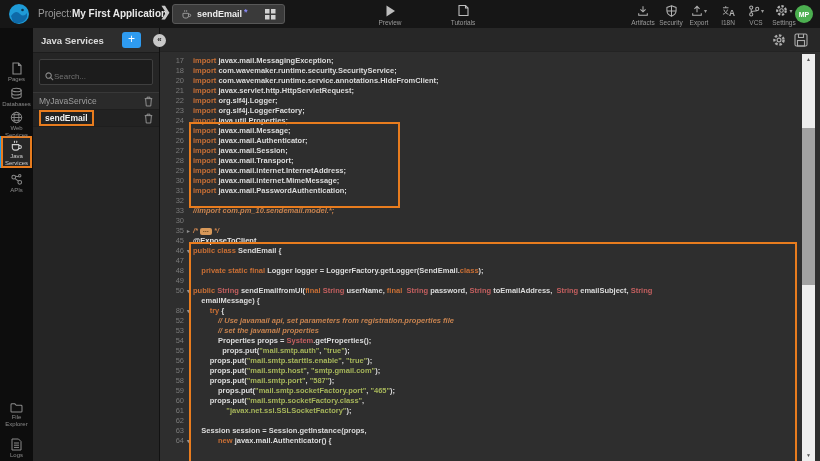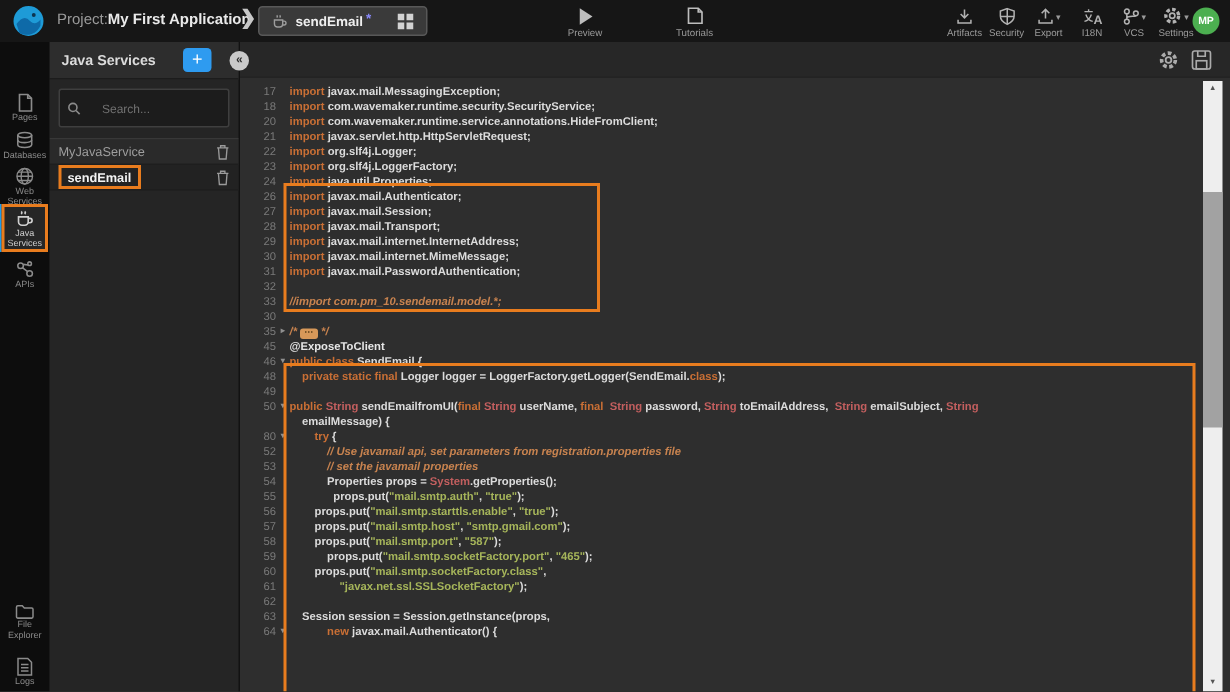--- a/index.html
+++ b/index.html
@@ -41,21 +41,21 @@
            border-right:1px solid #121212; z-index:9; }
   .panel-head { position:relative; height:25px; background:#2d2d2d; display:flex; align-items:center;
                 padding-left:8px; border-bottom:1px solid #1c1c1c; }
   .panel-title { font-size:9.5px; font-weight:bold; color:#dcdcdc; }
   .add-btn { position:absolute; right:18px; top:4px; width:19px; height:16px; background:#2e9bf0;
              border-radius:3px; color:#fff; font-size:12px; line-height:14px; text-align:center; cursor:pointer; }
   .collapse-btn { position:absolute; right:-7px; top:6px; width:13px; height:13px; border-radius:50%;
                   background:#c9c9c9; color:#2b2b2b; font-size:8px; line-height:12px; text-align:center;
                   font-weight:bold; z-index:30; cursor:pointer; }
   .search-wrap { margin:6px 6px 7px 6px; height:17px; background:#1c1c1c; border:1px solid #3f3f3f;
-                 border-radius:2px; display:flex; align-items:center; padding:12px 5px; gap:14px; }
+                 border-radius:2px; display:flex; align-items:flex-start; padding:12px 5px; gap:0; }
   .search-wrap input { background:transparent; border:0; outline:0; color:#8a8a8a; font-size:8px;
                        width:90px; font-family:"Liberation Sans", sans-serif; }
   .search-wrap input::placeholder { color:#717171; }
   .svc-list { border-top:1px solid #383838;text-align:right; }
   .svc-row { height:17px; display:flex; align-items:center; padding:0 6px; font-size:8.5px;
              color:#9e9e9e; border-bottom:1px solid #1e1e1e; background:#2a2a2a; cursor:pointer; }
   .svc-row.selected { background:#222222; }
   .svc-row.selected .svc-name { border:2px solid #e87c1e; padding:1px 4px; color:#f2f2f2; font-weight:bold; }
   .svc-trash { margin-left:auto; display:flex; }
 
@@ -357,32 +357,34 @@
     </div>
     <div class="code">
       <div>
           <div class="cl"><span class="ln">17</span><span class="fd"></span><span class="ct"><span class="sg-k">import</span><span class="sg-d"> javax.mail.MessagingException;</span></span></div>
           <div class="cl"><span class="ln">18</span><span class="fd"></span><span class="ct"><span class="sg-k">import</span><span class="sg-d"> com.wavemaker.runtime.security.SecurityService;</span></span></div>
           <div class="cl"><span class="ln">20</span><span class="fd"></span><span class="ct"><span class="sg-k">import</span><span class="sg-d"> com.wavemaker.runtime.service.annotations.HideFromClient;</span></span></div>
           <div class="cl"><span class="ln">21</span><span class="fd"></span><span class="ct"><span class="sg-k">import</span><span class="sg-d"> javax.servlet.http.HttpServletRequest;</span></span></div>
           <div class="cl"><span class="ln">22</span><span class="fd"></span><span class="ct"><span class="sg-k">import</span><span class="sg-d"> org.slf4j.Logger;</span></span></div>
           <div class="cl"><span class="ln">23</span><span class="fd"></span><span class="ct"><span class="sg-k">import</span><span class="sg-d"> org.slf4j.LoggerFactory;</span></span></div>
           <div class="cl"><span class="ln">24</span><span class="fd"></span><span class="ct"><span class="sg-k">import</span><span class="sg-d"> java.util.Properties;</span></span></div>
+          <div class="cl"><span class="ln">25</span><span class="fd"></span><span class="ct"><span class="sg-k">import</span><span class="sg-d"> javax.mail.Message;</span></span></div>
           <div class="cl"><span class="ln">26</span><span class="fd"></span><span class="ct"><span class="sg-k">import</span><span class="sg-d"> javax.mail.Authenticator;</span></span></div>
           <div class="cl"><span class="ln">27</span><span class="fd"></span><span class="ct"><span class="sg-k">import</span><span class="sg-d"> javax.mail.Session;</span></span></div>
           <div class="cl"><span class="ln">28</span><span class="fd"></span><span class="ct"><span class="sg-k">import</span><span class="sg-d"> javax.mail.Transport;</span></span></div>
           <div class="cl"><span class="ln">29</span><span class="fd"></span><span class="ct"><span class="sg-k">import</span><span class="sg-d"> javax.mail.internet.InternetAddress;</span></span></div>
           <div class="cl"><span class="ln">30</span><span class="fd"></span><span class="ct"><span class="sg-k">import</span><span class="sg-d"> javax.mail.internet.MimeMessage;</span></span></div>
           <div class="cl"><span class="ln">31</span><span class="fd"></span><span class="ct"><span class="sg-k">import</span><span class="sg-d"> javax.mail.PasswordAuthentication;</span></span></div>
           <div class="cl"><span class="ln">32</span><span class="fd"></span><span class="ct"></span></div>
           <div class="cl"><span class="ln">33</span><span class="fd"></span><span class="ct"><span class="sg-c">//import com.pm_10.sendemail.model.*;</span></span></div>
           <div class="cl"><span class="ln">30</span><span class="fd"></span><span class="ct"></span></div>
           <div class="cl"><span class="ln">35</span><span class="fd">▸</span><span class="ct"><span class="sg-c">/*</span><span class="sg-p">···</span><span class="sg-c">*/</span></span></div>
           <div class="cl"><span class="ln">45</span><span class="fd"></span><span class="ct"><span class="sg-a">@ExposeToClient</span></span></div>
           <div class="cl"><span class="ln">46</span><span class="fd">▾</span><span class="ct"><span class="sg-k">public class</span><span class="sg-d"> SendEmail {</span></span></div>
+          <div class="cl"><span class="ln">47</span><span class="fd"></span><span class="ct"></span></div>
           <div class="cl"><span class="ln">48</span><span class="fd"></span><span class="ct"><span class="sg-d">    </span><span class="sg-k">private static final</span><span class="sg-d"> Logger logger = LoggerFactory.getLogger(SendEmail.</span><span class="sg-k">class</span><span class="sg-d">);</span></span></div>
           <div class="cl"><span class="ln">49</span><span class="fd"></span><span class="ct"></span></div>
           <div class="cl"><span class="ln">50</span><span class="fd">▾</span><span class="ct"><span class="sg-k">public</span><span class="sg-d"> </span><span class="sg-t">String</span><span class="sg-d"> sendEmailfromUI(</span><span class="sg-k">final</span><span class="sg-d"> </span><span class="sg-t">String</span><span class="sg-d"> userName, </span><span class="sg-k">final</span><span class="sg-d">  </span><span class="sg-t">String</span><span class="sg-d"> password, </span><span class="sg-t">String</span><span class="sg-d"> toEmailAddress,  </span><span class="sg-t">String</span><span class="sg-d"> emailSubject, </span><span class="sg-t">String</span></span></div>
           <div class="cl"><span class="ln"></span><span class="fd"></span><span class="ct"><span class="sg-d">    emailMessage) {</span></span></div>
           <div class="cl"><span class="ln">80</span><span class="fd">▾</span><span class="ct"><span class="sg-d">        </span><span class="sg-k">try</span><span class="sg-d"> {</span></span></div>
           <div class="cl"><span class="ln">52</span><span class="fd"></span><span class="ct"><span class="sg-c">            // Use javamail api, set parameters from registration.properties file</span></span></div>
           <div class="cl"><span class="ln">53</span><span class="fd"></span><span class="ct"><span class="sg-c">            // set the javamail properties</span></span></div>
           <div class="cl"><span class="ln">54</span><span class="fd"></span><span class="ct"><span class="sg-d">            Properties props = </span><span class="sg-t">System</span><span class="sg-d">.getProperties();</span></span></div>
           <div class="cl"><span class="ln">55</span><span class="fd"></span><span class="ct"><span class="sg-d">              props.put(</span><span class="sg-s">"mail.smtp.auth"</span><span class="sg-d">, </span><span class="sg-s">"true"</span><span class="sg-d">);</span></span></div>
           <div class="cl"><span class="ln">56</span><span class="fd"></span><span class="ct"><span class="sg-d">        props.put(</span><span class="sg-s">"mail.smtp.starttls.enable"</span><span class="sg-d">, </span><span class="sg-s">"true"</span><span class="sg-d">);</span></span></div>

